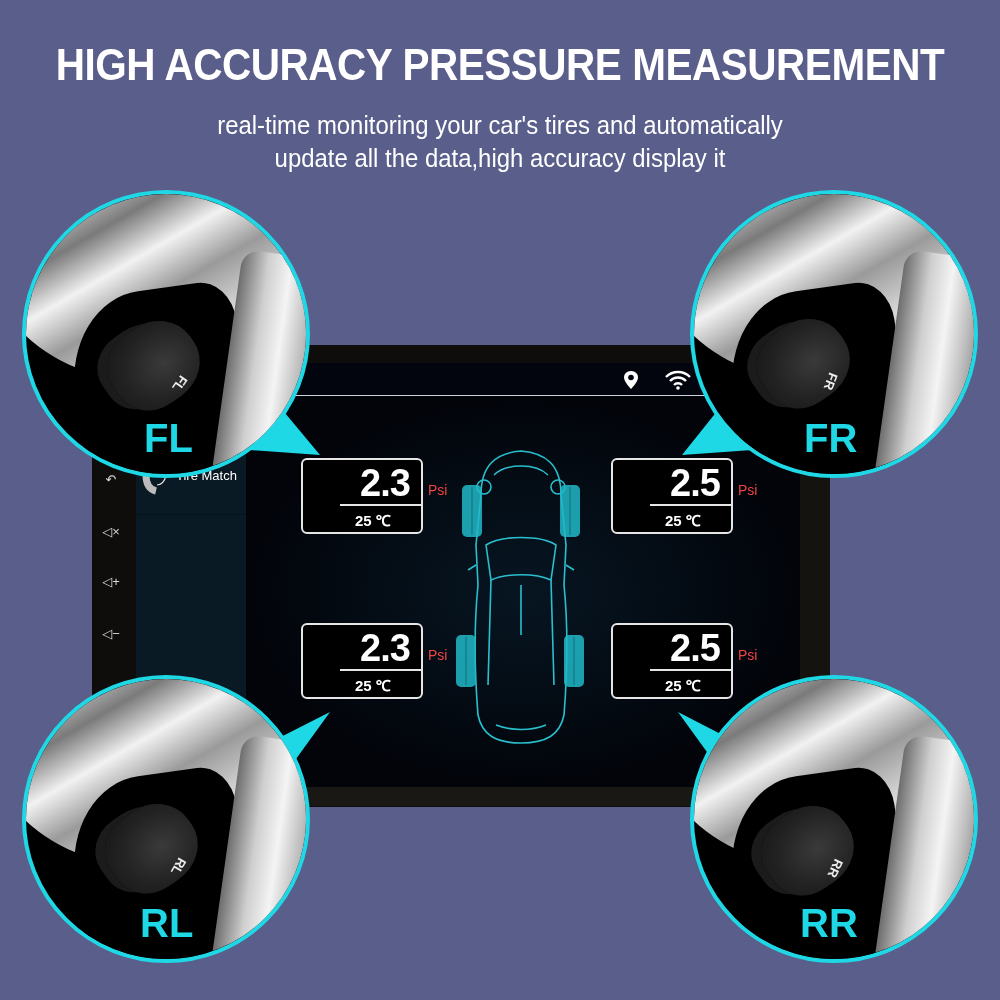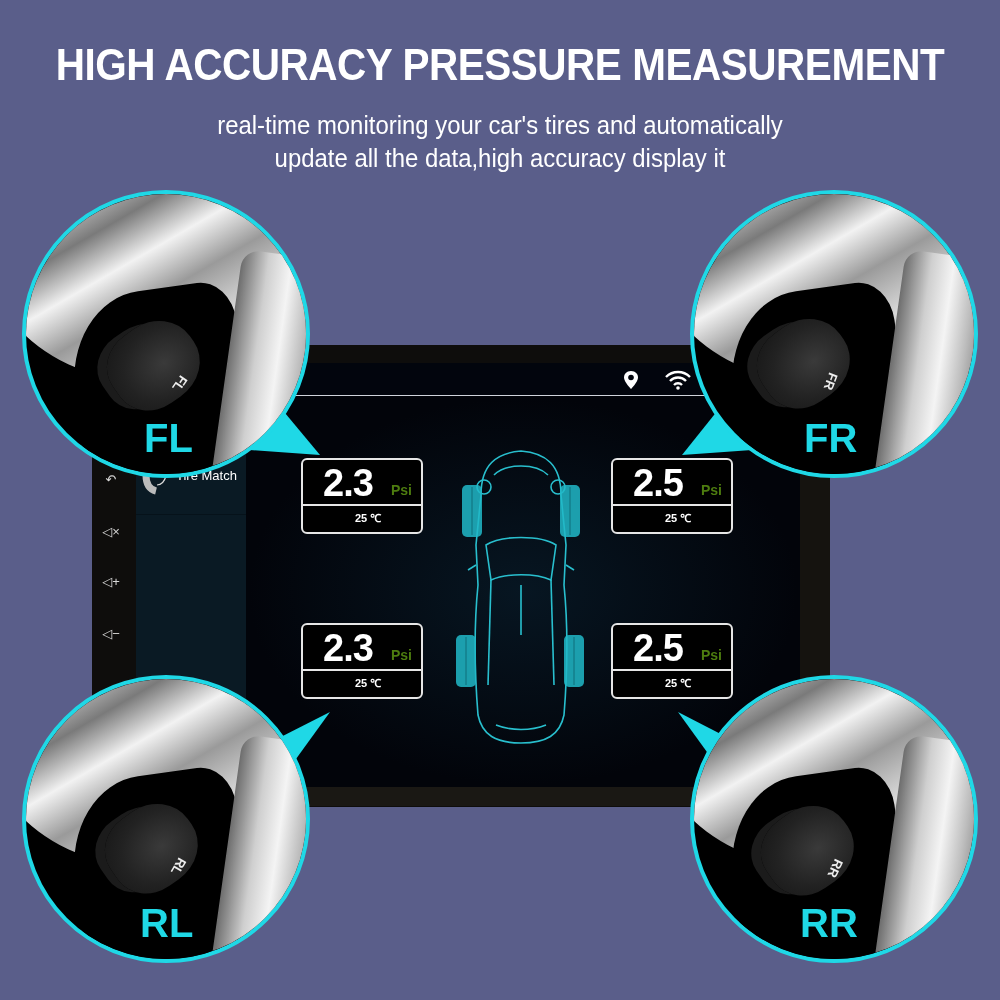--- a/index.html
+++ b/index.html
@@ -58,30 +58,31 @@
   .main-bg {
     position:absolute; left:110px; top:33px; width:554px; height:391px;
     background:radial-gradient(ellipse at 50% 50%, #071622 0%, #02040a 70%);
   }
 
   
   .card {
     position:absolute; width:122px; height:76px;
     border:2px solid #e6e6e6; border-radius:6px; box-sizing:border-box;
     background:#000;
+    padding-left:37px;
   }
   .card .top { height:44px; border-bottom:2px solid #e6e6e6; position:relative; }
   .card .val {
     position:absolute; left:20px; top:2px; font-size:38px; font-weight:bold; color:#fff; letter-spacing:-1px;
   }
   .card .unit {
-    position:absolute; left:88px; top:22px; font-size:14px; font-weight:bold; color:#4d7c0f;
+    position:absolute; left:88px; top:22px; font-size:14px; font-weight:normal; color:#ef4444;
   }
   .card .temp {
-    position:absolute; left:52px; top:50px; font-size:11px; font-weight:bold; color:#fff;
+    position:absolute; left:52px; top:50px; font-size:15px; font-weight:bold; color:#fff;
   }
 
   
   .pointer { position:absolute; }
 
   
   .mag {
     position:absolute; border-radius:50%; border:4px solid #1fd8e6; box-sizing:border-box;
     overflow:hidden; background:#000;
   }

